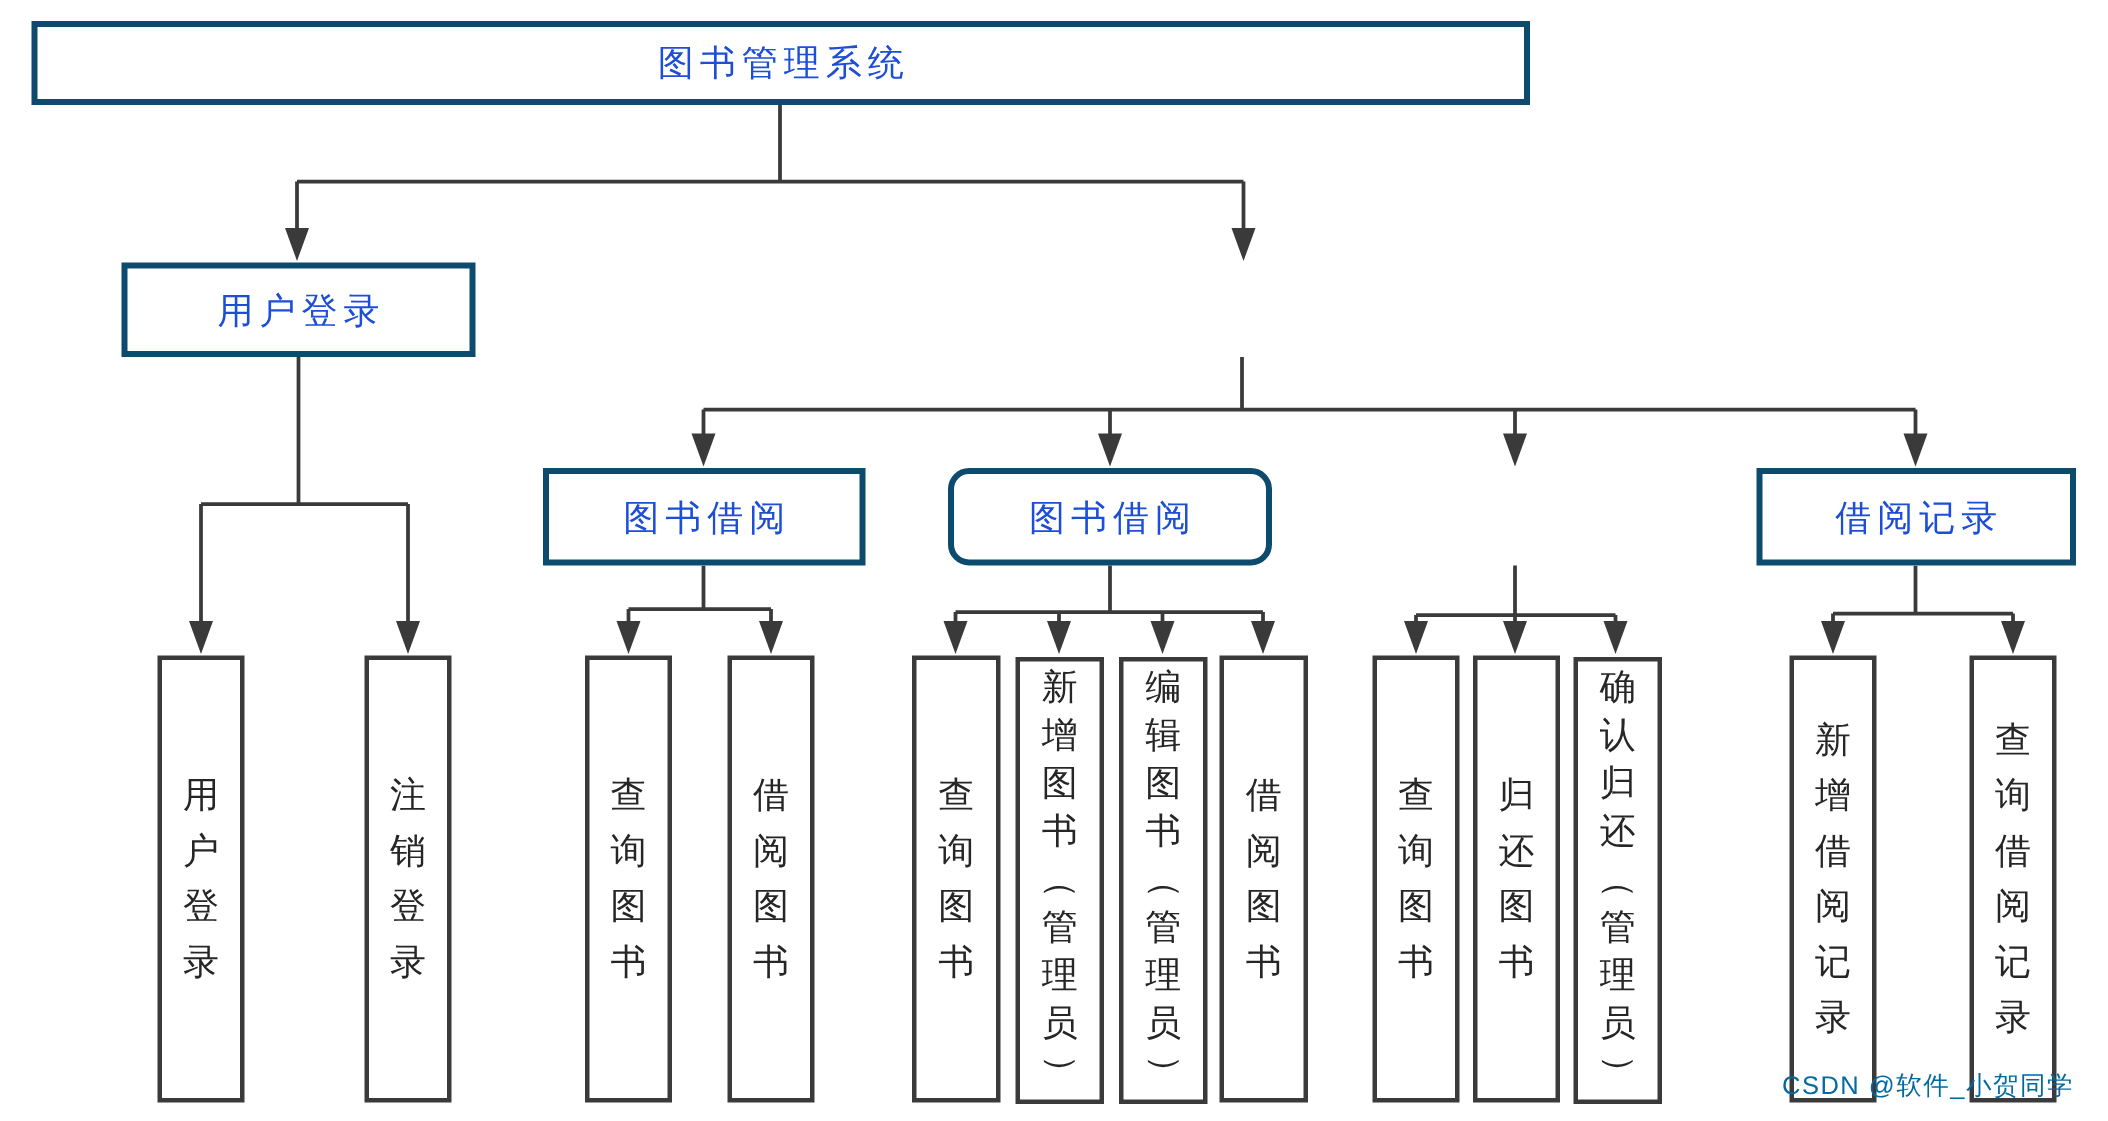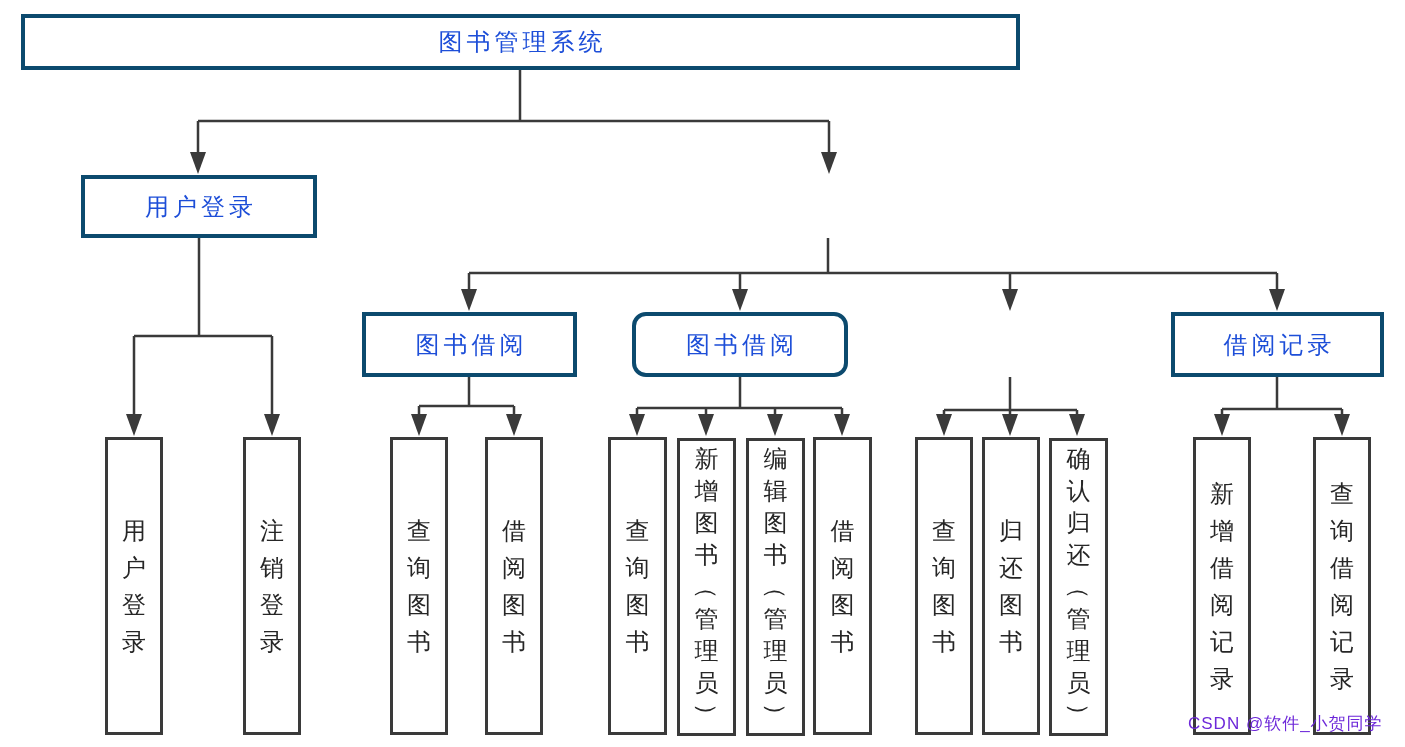--- a/index.html
+++ b/index.html
@@ -33,21 +33,21 @@
     font-size:24px;
   }
   .vtext{ text-align:center; }
   .vtext .ch{ display:block; }
   .vtext .rot{ transform:rotate(90deg); }
   #watermark{
     position:absolute;
     left:1188px;top:712px;
     font-size:17px;
     letter-spacing:1px;
-    color:#6d28d9;
+    color:#0369a1;
     z-index:5;
     white-space:nowrap;
   }
 </style>
 </head>
 <body>
 
 <div id="stage">
 
   <svg id="wires" viewBox="0 0 1405 747" xmlns="http://www.w3.org/2000/svg">

